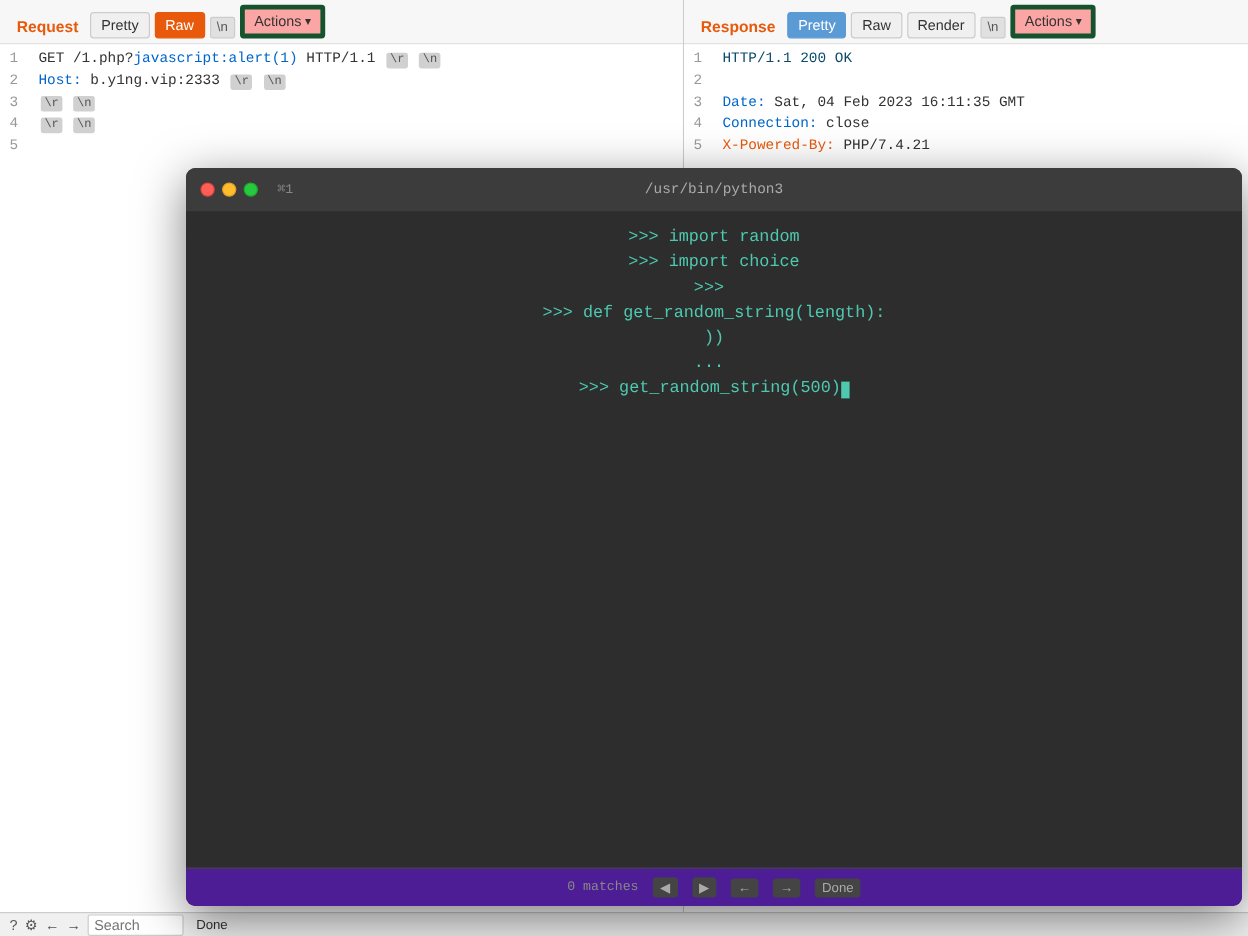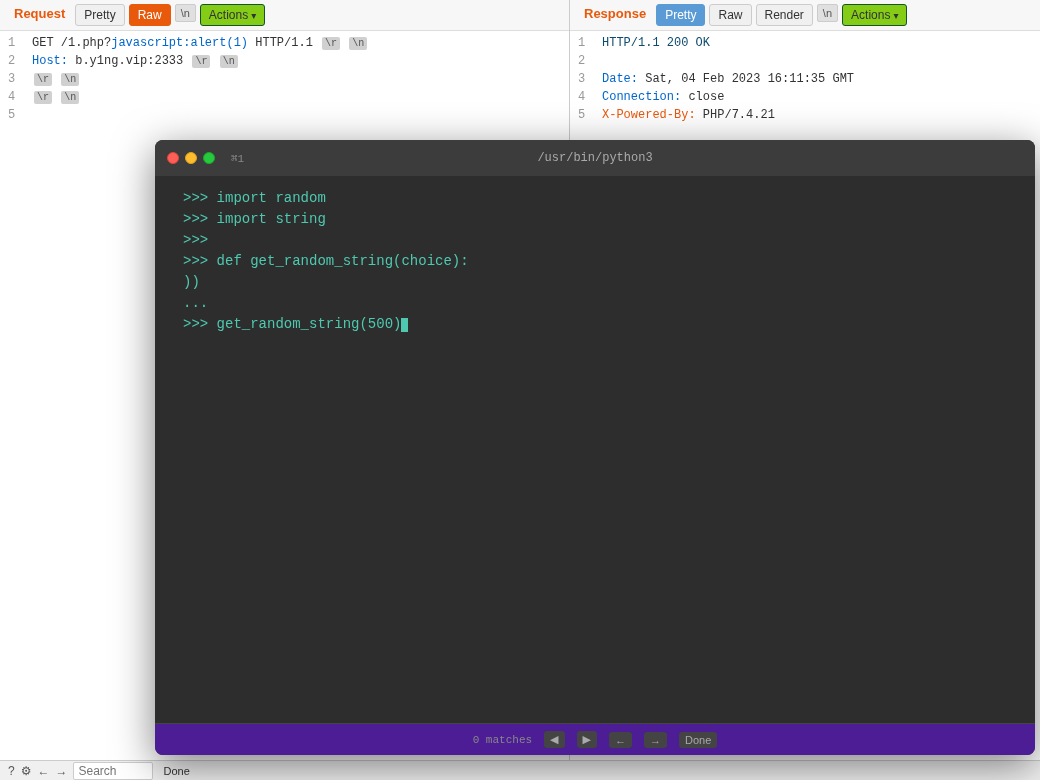--- a/index.html
+++ b/index.html
@@ -31,21 +31,21 @@
 
     .response-panel {
       flex: 1;
       display: flex;
       flex-direction: column;
     }
 
     
     .panel-header {
       display: flex;
-      align-items: flex-start;
+      align-items: flex-end;
       padding: 4px 8px;
       background: #f7f7f7;
       border-bottom: 1px solid #ddd;
       gap: 4px;
     }
 
     .panel-title {
       font-size: 13px;
       font-weight: bold;
       padding: 2px 6px;
@@ -79,23 +79,23 @@
       padding: 2px 5px;
       background: #e0e0e0;
       border-radius: 2px;
       color: #555;
       border: 1px solid #ccc;
     }
 
     .actions-btn {
       font-size: 12px;
       padding: 3px 8px;
-      border: 1px solid #14532d;
+      border: 4px solid #14532d;
       border-radius: 3px;
-      background: #84cc16;
+      background: #fca5a5;
       cursor: pointer;
       color: #333;
       display: flex;
       align-items: center;
       gap: 3px;
     }
 
     .actions-btn::after {
       content: '▾';
       font-size: 10px;
@@ -213,20 +213,21 @@
     }
 
     .terminal-body {
       flex: 1;
       padding: 12px 28px;
       overflow: auto;
       font-family: 'Courier New', monospace;
       font-size: 14px;
       line-height: 1.5;
       color: #4ec9b0;
+      text-align: center;
     }
 
     .term-line {
       white-space: pre;
       color: #4ec9b0;
     }
 
     .term-prompt {
       color: #4ec9b0;
     }
@@ -410,23 +411,23 @@
       <div class="tl-red"></div>
       <div class="tl-yellow"></div>
       <div class="tl-green"></div>
     </div>
     <span class="terminal-shortcut">⌘1</span>
     <span class="terminal-title">/usr/bin/python3</span>
   </div>
 
   <div class="terminal-body">
     <div class="term-line"><span class="term-prompt">&gt;&gt;&gt; </span><span class="term-cmd">import random</span></div>
-    <div class="term-line"><span class="term-prompt">&gt;&gt;&gt; </span><span class="term-cmd">import string</span></div>
+    <div class="term-line"><span class="term-prompt">&gt;&gt;&gt; </span><span class="term-cmd">import choice</span></div>
     <div class="term-line"><span class="term-prompt">&gt;&gt;&gt; </span></div>
-    <div class="term-line"><span class="term-prompt">&gt;&gt;&gt; </span><span class="term-cmd">def get_random_string(choice):</span></div>
+    <div class="term-line"><span class="term-prompt">&gt;&gt;&gt; </span><span class="term-cmd">def get_random_string(length):</span></div>
     <div class="term-line"><span class="term-cmd">))</span></div>
     <div class="term-line"><span class="term-prompt">... </span></div>
     <div class="term-line"><span class="term-prompt">&gt;&gt;&gt; </span><span class="term-cmd">get_random_string(500)<span class="cursor-blink"></span></span></div>
   </div>
 
   <div class="term-bottom">
     <span class="term-bottom-item">0 matches</span>
     <button class="term-btn">◀</button>
     <button class="term-btn">▶</button>
     <button class="term-btn">←</button>

